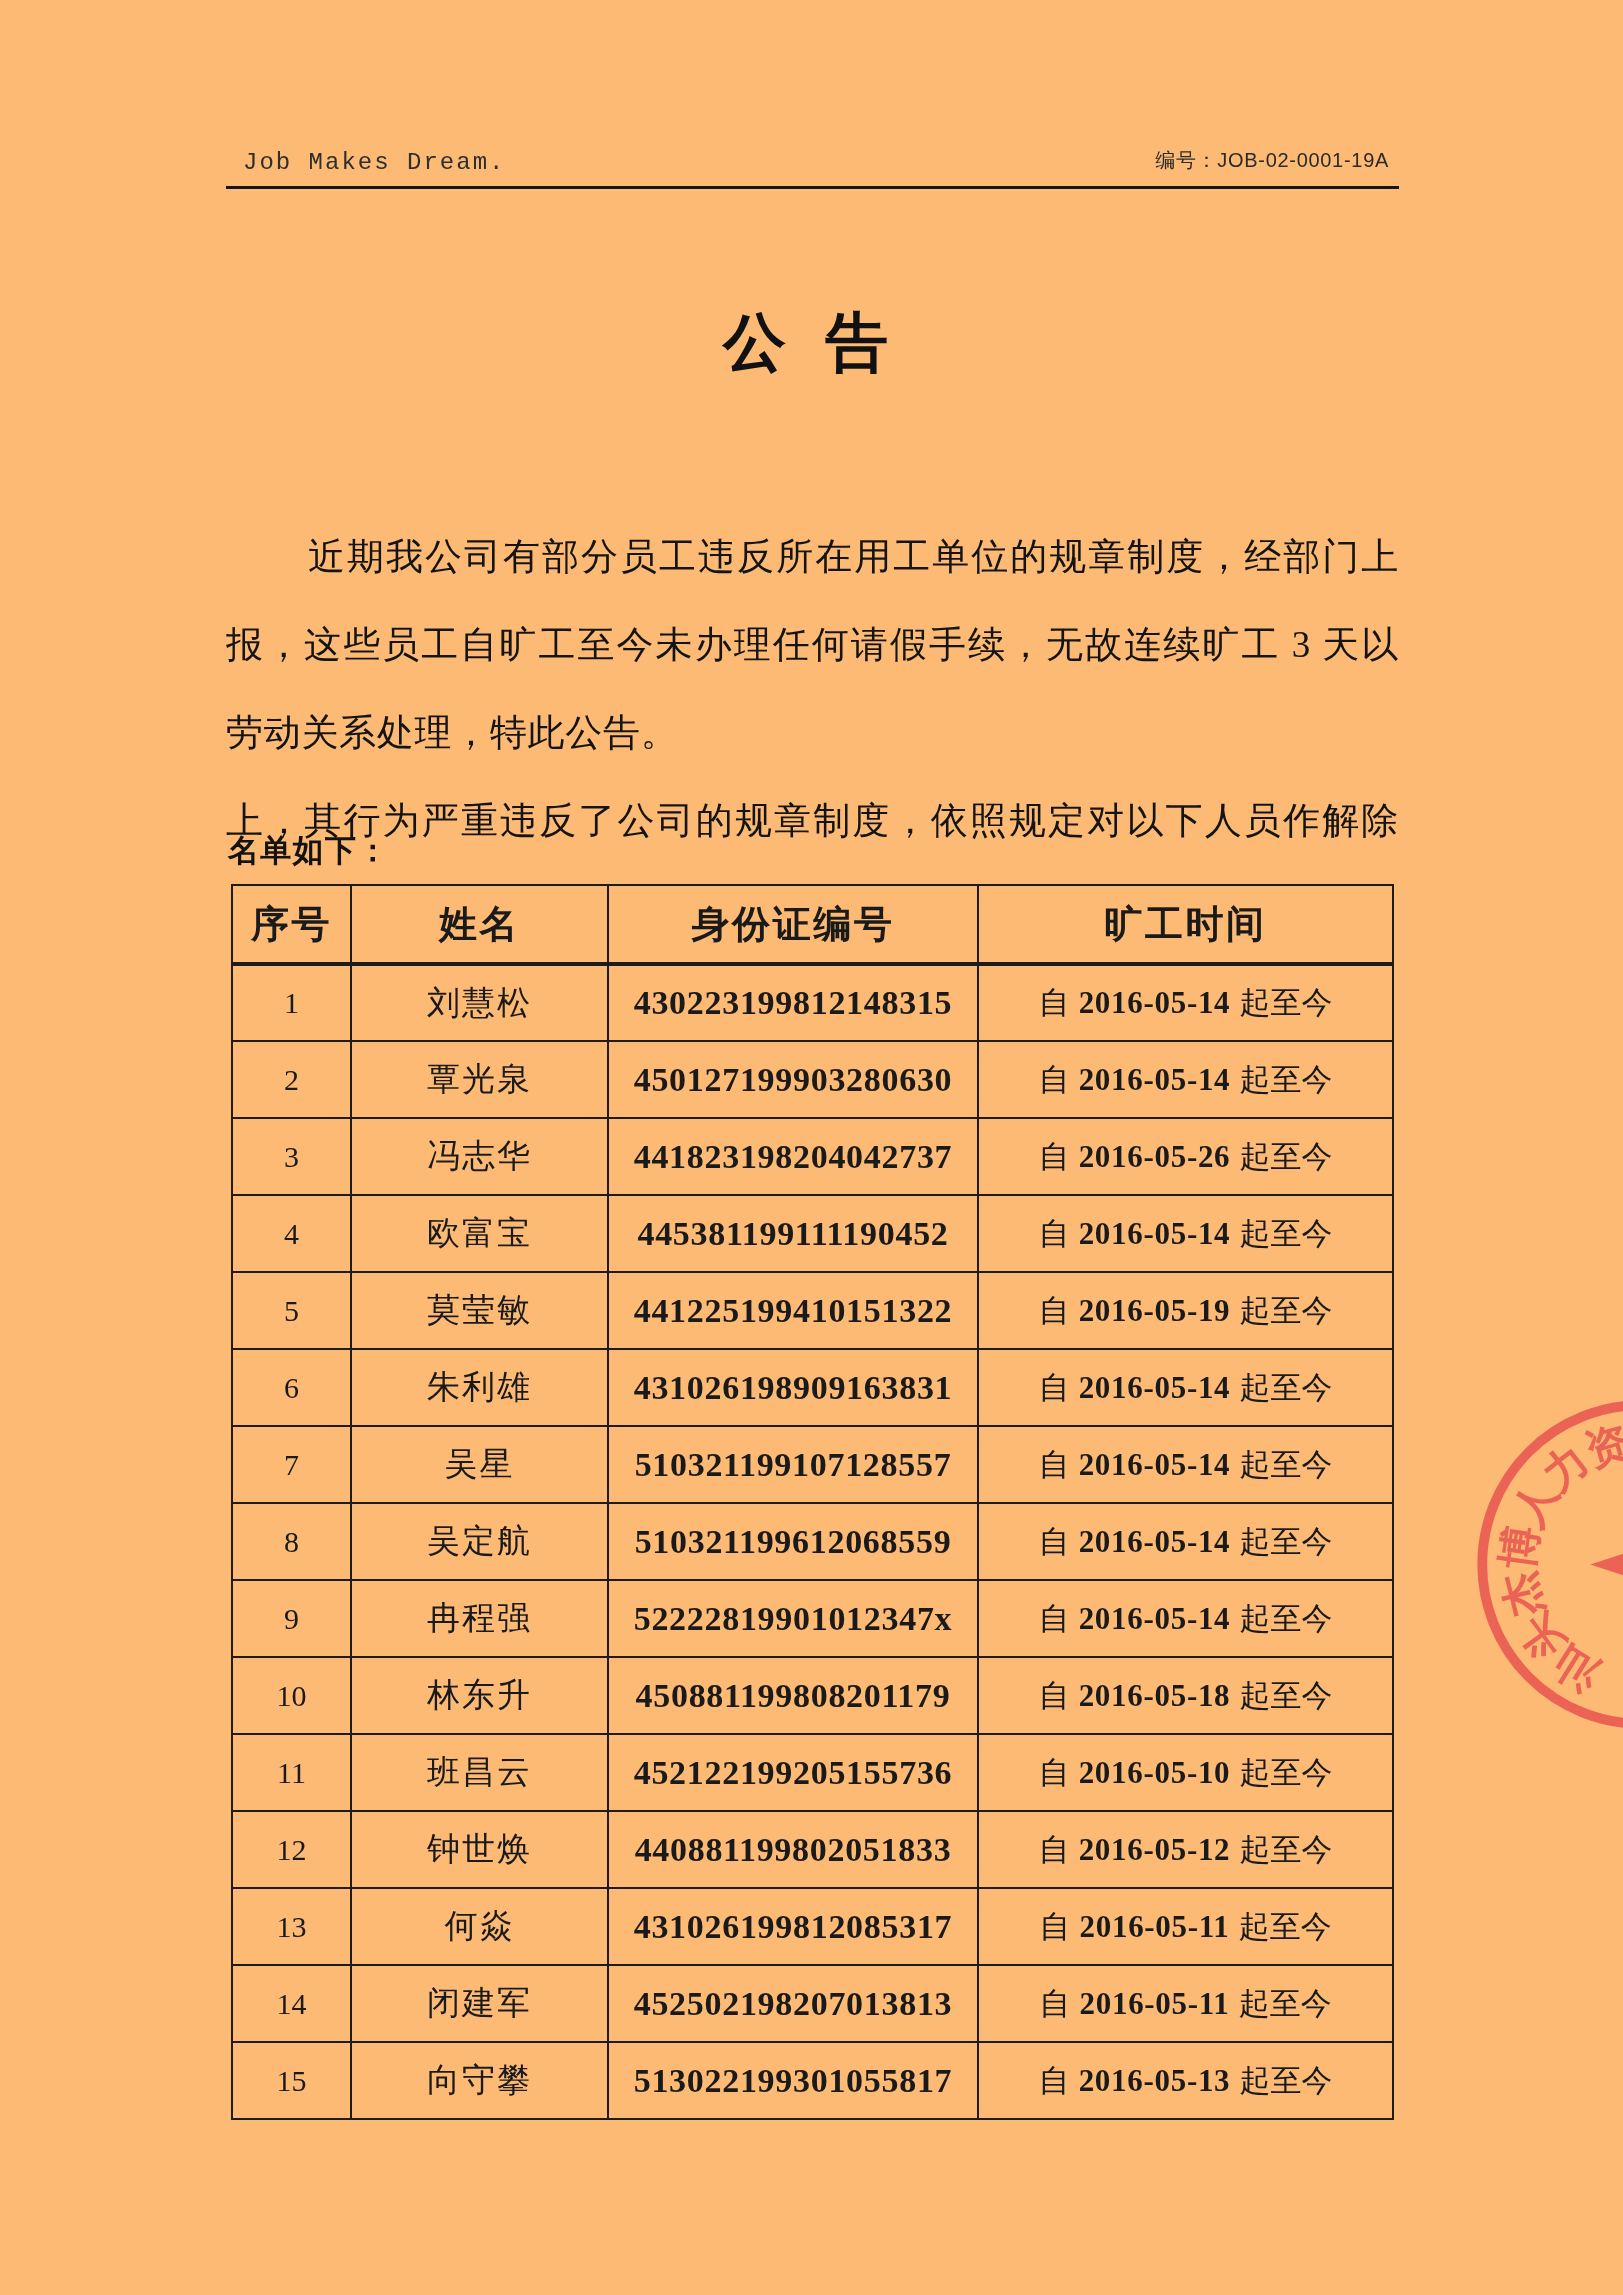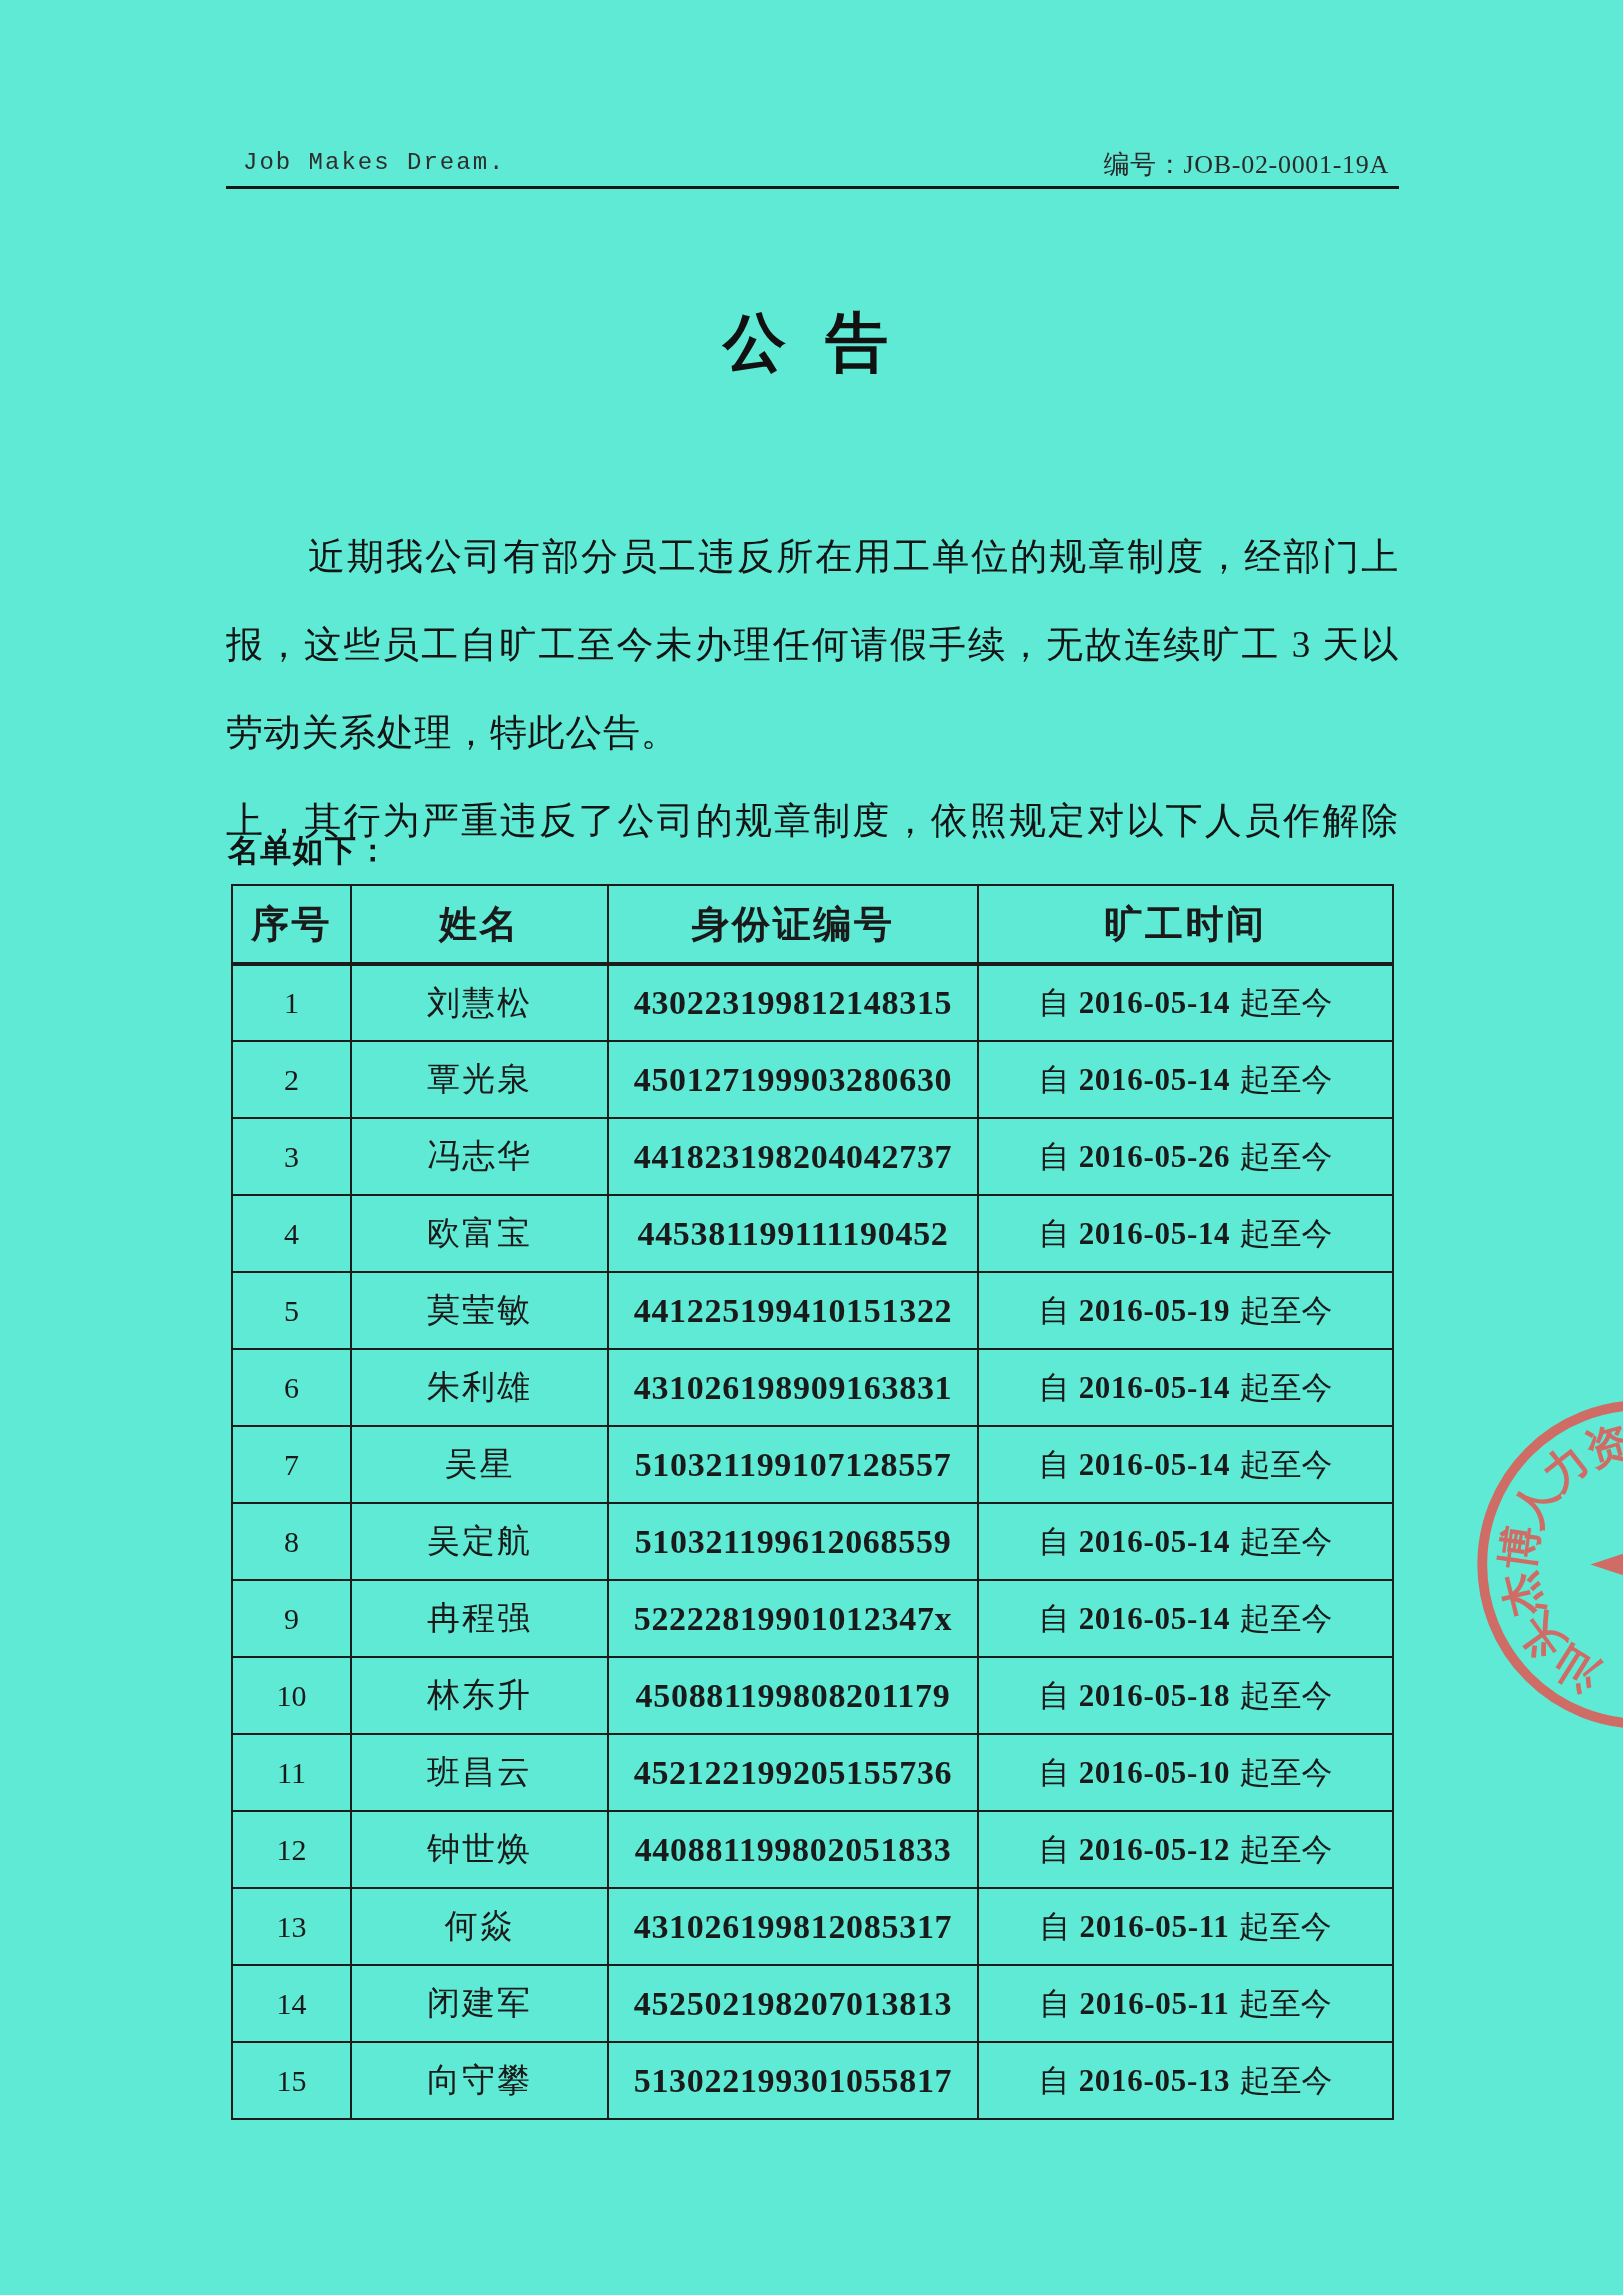--- a/index.html
+++ b/index.html
@@ -1,34 +1,34 @@
 <!DOCTYPE html>
 <html style="font-size:10.5px"><head>
 <meta charset="utf-8">
 <style>
   html,body{margin:0;padding:0;background:#888;}
   .page{
     position:relative;
     width:1623px;height:2295px;
-    background:#5eead4;
+    background:#fdba74;
     overflow:hidden;
     font-family:"Liberation Serif", serif;
     color:#1a1a1a;
   }
   
   .slogan{
     position:absolute;left:243px;top:149px;
     font-family:"Liberation Mono", monospace;
     font-size:24px;letter-spacing:2px;color:#2e2e2e;
     white-space:nowrap;
   }
   .doc-no{
     position:absolute;right:234px;top:147px;
-    font-family:Liberation Serif, serif;
-    font-size:26px;letter-spacing:0.7px;color:#2a2a2a;
+    font-family:Liberation Sans, sans-serif;
+    font-size:20px;letter-spacing:0.7px;color:#2a2a2a;
     white-space:nowrap;
   }
   .head-rule{
     position:absolute;left:226px;top:186px;
     width:1173px;height:3.3px;background:#161616;
   }
   
   .doc-title{
     position:absolute;left:0;top:300px;width:100%;
     text-align:center;

